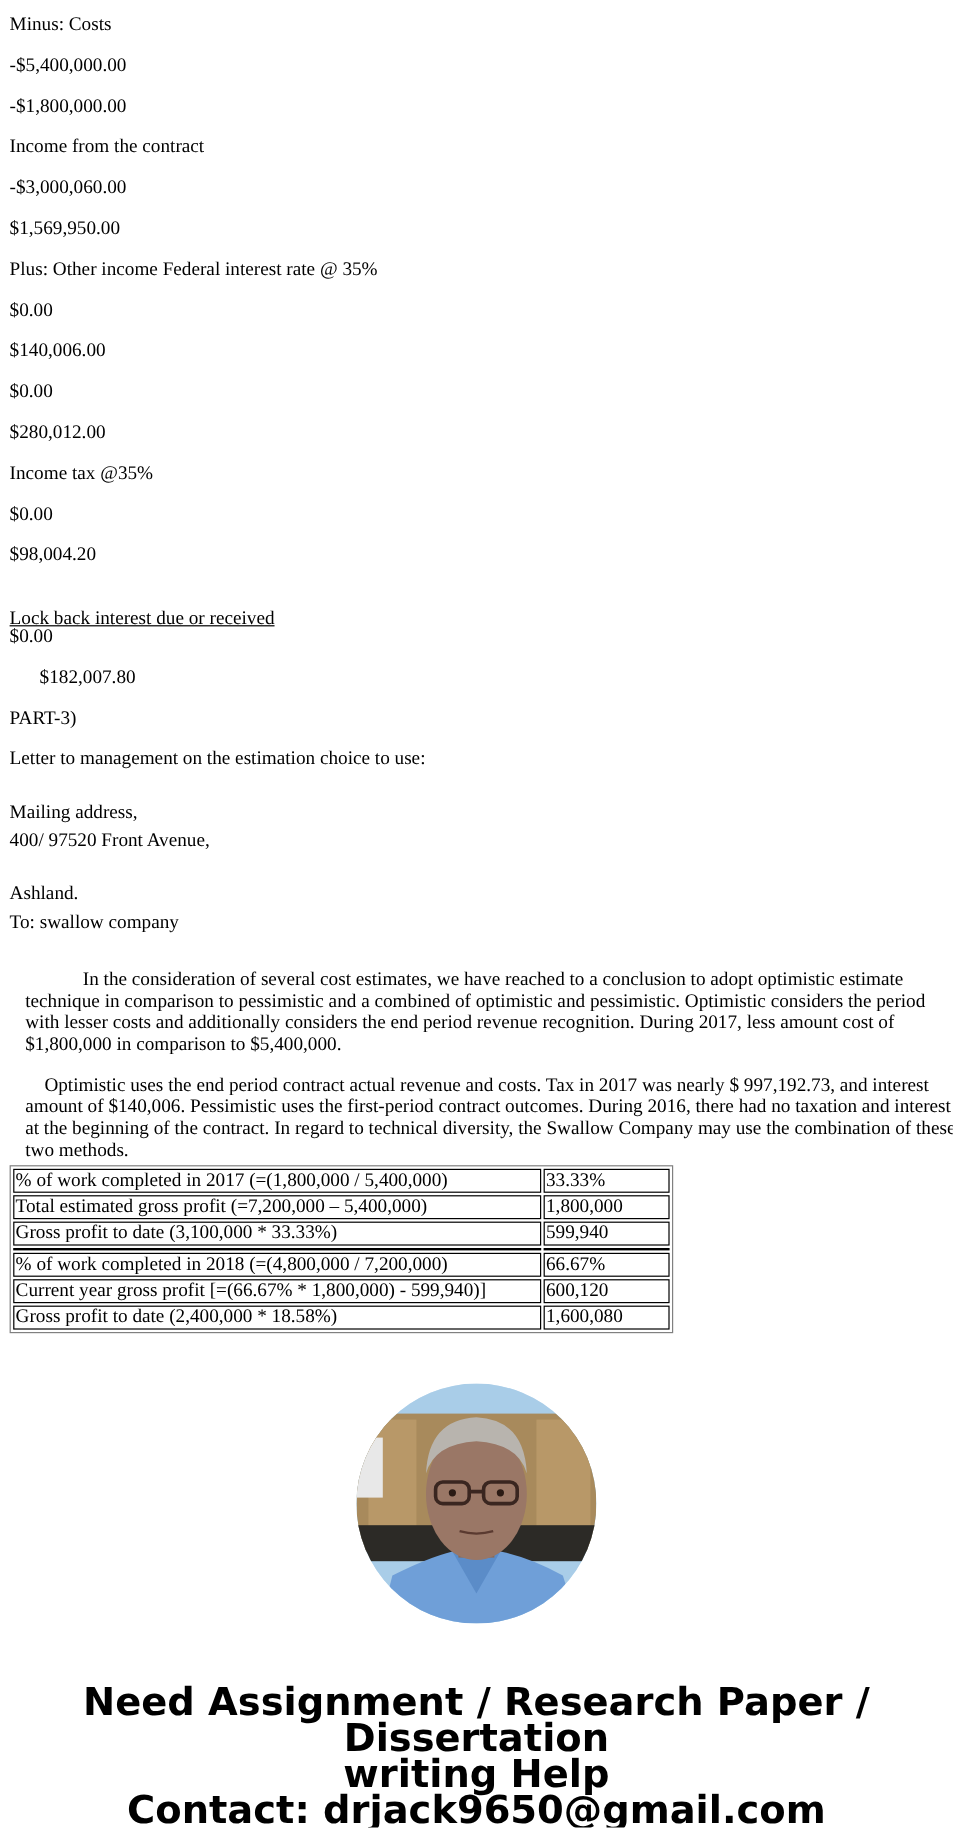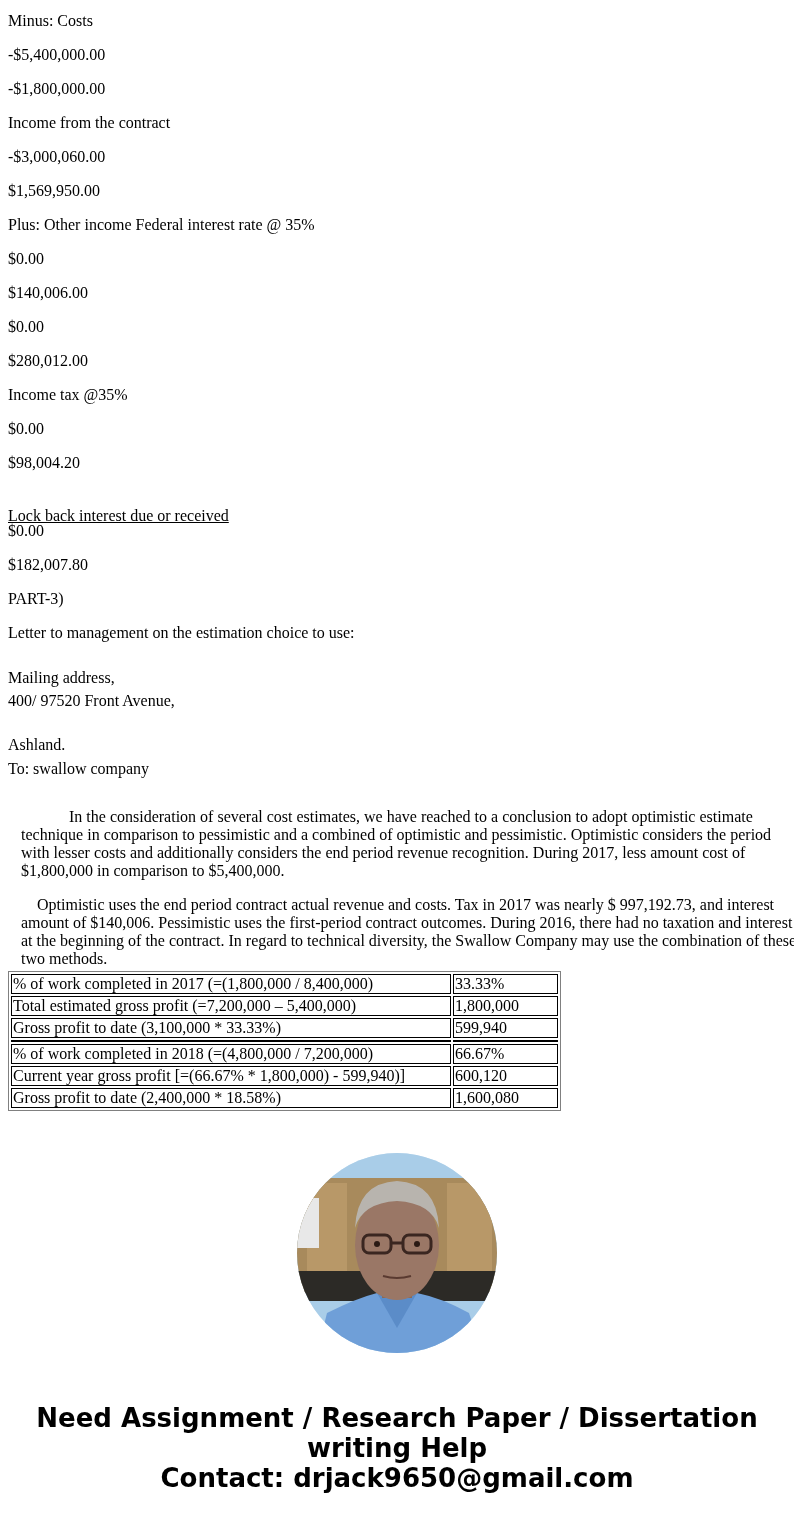--- a/index.html
+++ b/index.html
@@ -72,21 +72,21 @@
       background: #cfe3f2;
     }
     .promo {
       position: absolute;
       left: 0;
       top: 1403px;
       width: 794px;
       text-align: center;
       font-family: "DejaVu Sans", sans-serif;
       font-weight: bold;
-      font-size: 26px;
+      font-size: 32px;
       line-height: 30px;
       color: #000000;
     }
   </style>
 </head>
 <body>
 
 <div class="content">
 
   <div style="position:absolute; left:0; top:12px;">
@@ -99,38 +99,38 @@
     <p class="line" style="position:absolute; top:204px;">Plus: Other income Federal interest rate @ 35%</p>
     <p class="line" style="position:absolute; top:238px;">$0.00</p>
     <p class="line" style="position:absolute; top:272px;">$140,006.00</p>
     <p class="line" style="position:absolute; top:306px;">$0.00</p>
     <p class="line" style="position:absolute; top:340px;">$280,012.00</p>
     <p class="line" style="position:absolute; top:374px;">Income tax @35%</p>
     <p class="line" style="position:absolute; top:408px;">$0.00</p>
     <p class="line" style="position:absolute; top:442px;">$98,004.20</p>
     <p class="line" style="position:absolute; top:495px;text-decoration:underline;">Lock back interest due or received</p>
     <p class="line" style="position:absolute; top:510px;">$0.00</p>
-    <p class="line" style="position:absolute; top:544px;">$182,007.80</p>
+    <p class="line" style="position:absolute; top:544px;margin-left:25px;">$182,007.80</p>
 
     <p class="line" style="position:absolute; top:578px;">PART-3)</p>
     <p class="line" style="position:absolute; top:612px;">Letter to management on the estimation choice to use:</p>
     <p class="line" style="position:absolute; top:657px;">Mailing address,</p>
     <p class="line" style="position:absolute; top:680px;">400/ 97520 Front Avenue,</p>
     <p class="line" style="position:absolute; top:724px;">Ashland.</p>
     <p class="line" style="position:absolute; top:748px;">To: swallow company</p>
   </div>
 
   <p class="para indent-first" style="position:absolute; top:795px; width:778px;">In the consideration of several cost estimates, we have reached to a conclusion to adopt optimistic estimate technique in comparison to pessimistic and a combined of optimistic and pessimistic. Optimistic considers the period with lesser costs and additionally considers the end period revenue recognition. During 2017, less amount cost of $1,800,000 in comparison to $5,400,000.</p>
   <p class="para indent-small" style="position:absolute; top:883px; width:778px;">Optimistic uses the end period contract actual revenue and costs. Tax in 2017 was nearly $ 997,192.73, and interest amount of $140,006. Pessimistic uses the first-period contract outcomes. During 2016, there had no taxation and interest at the beginning of the contract. In regard to technical diversity, the Swallow Company may use the combination of these two methods.</p>
 
   <div style="position:absolute; top:971px; left:0;">
     <table class="calc">
       <tbody>
         <tr>
-          <td class="label-cell">% of work completed in 2017 (=(1,800,000 / 8,400,000)</td>
+          <td class="label-cell">% of work completed in 2017 (=(1,800,000 / 5,400,000)</td>
           <td class="value-cell">33.33%</td>
         </tr>
         <tr>
           <td class="label-cell">Total estimated gross profit (=7,200,000 – 5,400,000)</td>
           <td class="value-cell">1,800,000</td>
         </tr>
         <tr>
           <td class="label-cell">Gross profit to date (3,100,000 * 33.33%)</td>
           <td class="value-cell">599,940</td>
         </tr>

